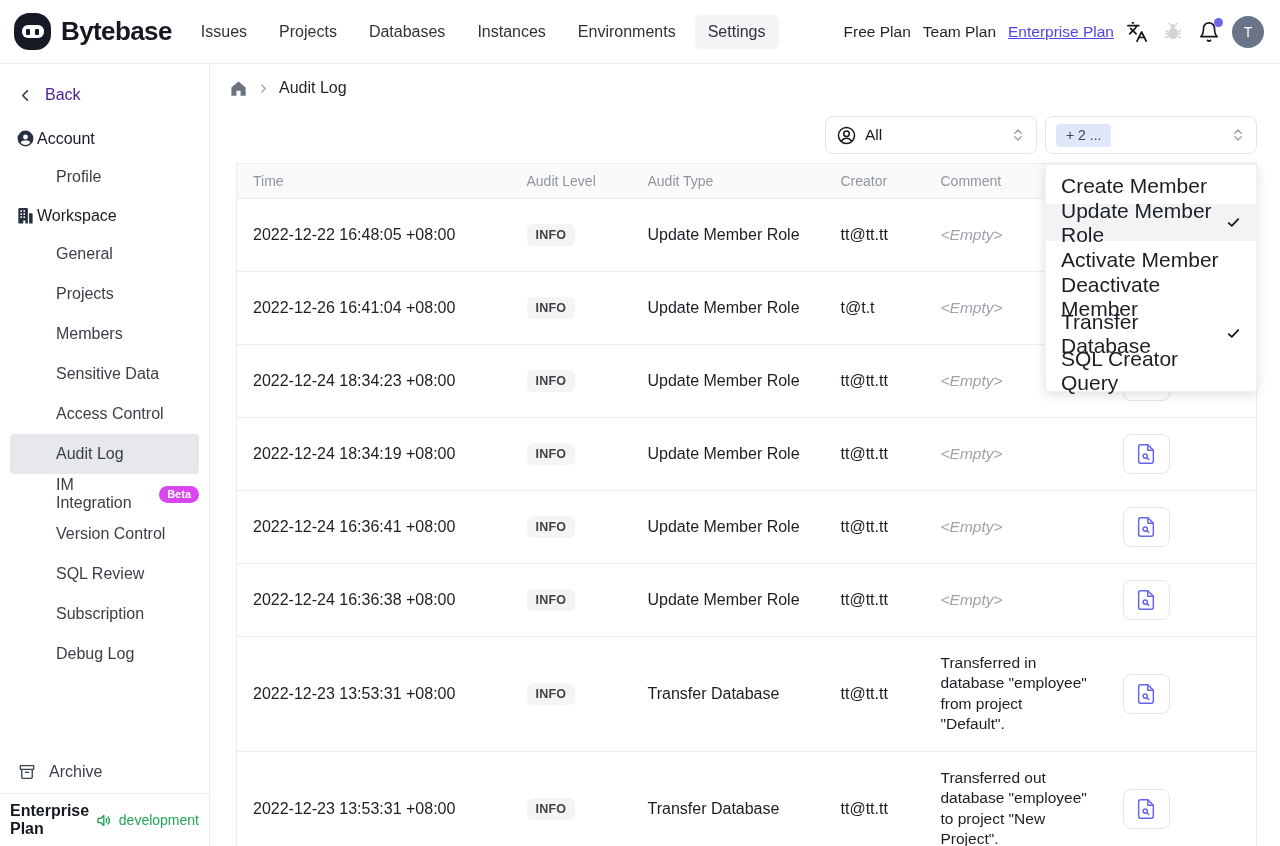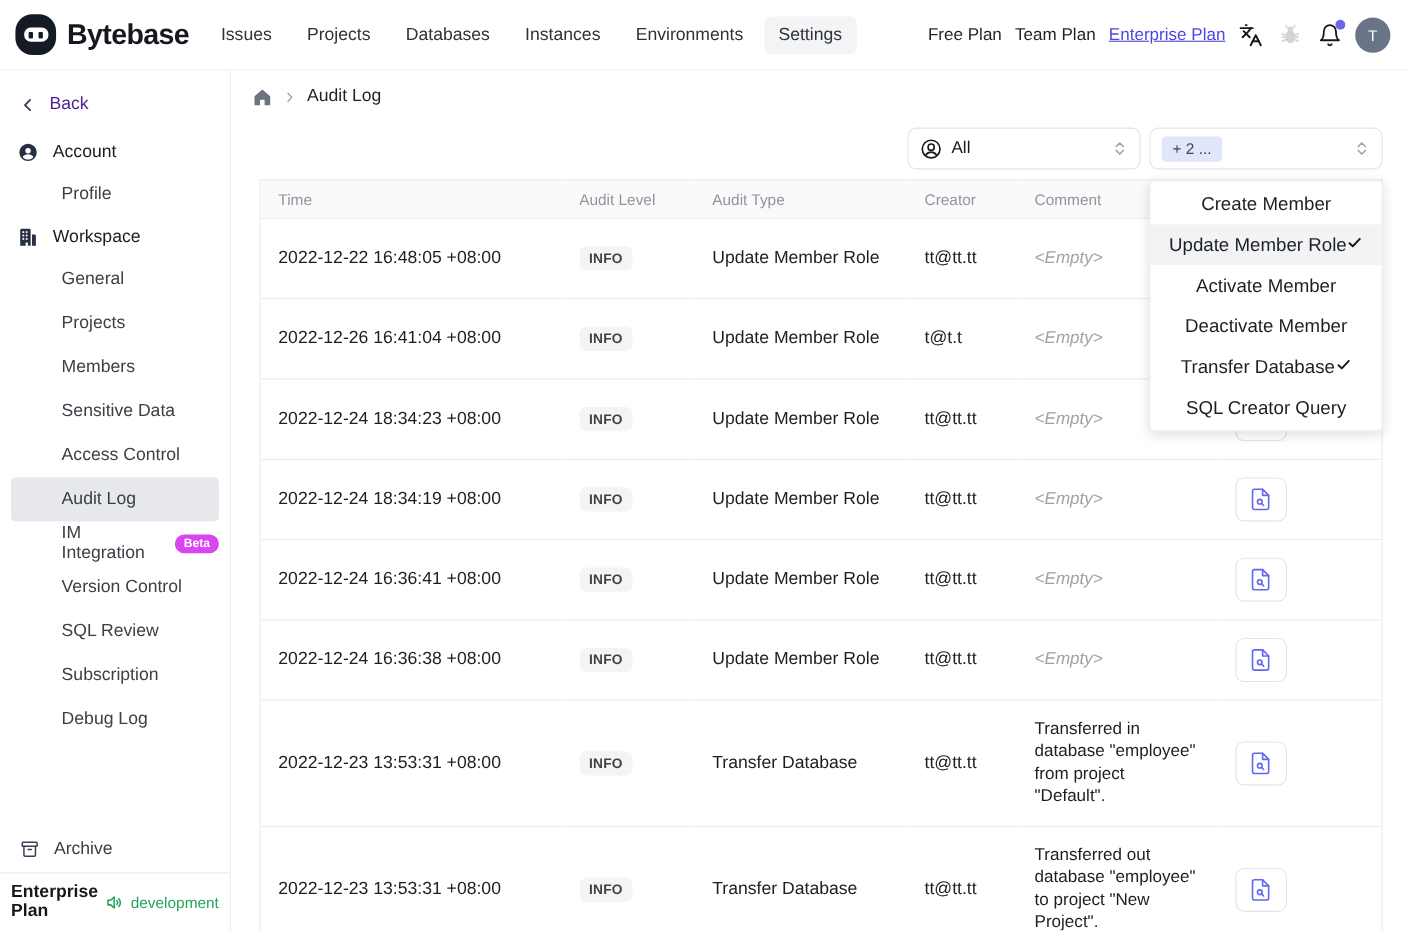--- a/index.html
+++ b/index.html
@@ -30,21 +30,21 @@
   .bell-dot { position:absolute; top:-1px; right:-1px; width:9px; height:9px;
     border-radius:50%; background:#7166e8; }
   .avatar { width:32px; height:32px; border-radius:50%; background:#697586; color:#fff;
     display:flex; align-items:center; justify-content:center; font-size:14px; cursor:pointer; }
 
   
   .sidebar { border-right:1px solid #ececee; display:flex; flex-direction:column;
     padding-top:14px; background:#fff; overflow:hidden; }
   .back-row { display:flex; align-items:center; gap:12px; padding:8px 16px 16px 18px;
     font-size:16px; color:#4c1d95; cursor:pointer; }
-  .section-title { display:flex; align-items:center; gap:13px; padding:9px 16px; font-size:16px;
+  .section-title { display:flex; align-items:center; gap:2px; padding:9px 16px; font-size:16px;
     font-weight:500; color:#181c24; }
   .side-item { display:flex; align-items:center; height:40px; margin:0 10px; padding-left:46px;
     font-size:16px; color:#3b4047; border-radius:4px; cursor:pointer; }
   .side-item.active { background:#e6e8eb; }
   .beta-badge { margin-left:7px; background:#d946ef; color:#fff; font-size:11px; font-weight:600;
     padding:2.5px 8px; border-radius:999px; }
   .side-spacer { flex:1; }
   .archive-row { display:flex; align-items:center; gap:13px; padding:10px 16px 12px 18px;
     font-size:16px; color:#3b4047; cursor:pointer; }
   .plan-row { border-top:1px solid #ececee; display:flex; align-items:center; gap:6px;
@@ -61,22 +61,22 @@
     position:relative; }
   .select { width:212px; height:38px; border:1px solid #e4e4e7; border-radius:8px; background:#fff;
     display:flex; align-items:center; gap:8px; padding:0 10px; cursor:pointer; }
   .select .sel-label { font-size:15.5px; color:#18181b; }
   .select .chev { margin-left:auto; display:flex; }
   .type-tag { background:#e0e7fb; color:#3b4656; font-size:14px; padding:3.5px 10px; border-radius:4px; }
   .select-wrap { position:relative; }
   .menu { position:absolute; top:calc(100% + 10px); left:0; width:212px; background:#fff;
     border:1px solid #f1f1f3; border-radius:4px; box-shadow:0 3px 12px rgba(0,0,0,.13);
     padding:2px 0; z-index:50; }
-  .menu-item { display:flex; align-items:center; justify-content:center; height:37px;
-    padding:0 15px; font-size:17px; color:#1c1f24; cursor:pointer; }
+  .menu-item { display:flex; align-items:center; justify-content:flex-start; height:37px;
+    padding:0 15px; font-size:21px; color:#1c1f24; cursor:pointer; }
   .menu-item.highlighted { background:#f2f3f5; }
 
   
   .table-wrap { margin:0 23px 0 26px; }
   table { width:100%; border-collapse:collapse; table-layout:fixed; border:1px solid #ececee; }
   thead th { background:#fafafb; font-size:14px; font-weight:400; color:#8f959f; text-align:left;
     padding:9px 16px; border-bottom:1px solid #ececee; }
   tbody td { padding:16px; font-size:16px; color:#1b1e23; border-top:1px solid #ececee;
     vertical-align:middle; background:#fff; }
   tbody tr:first-child td { border-top:none; }

